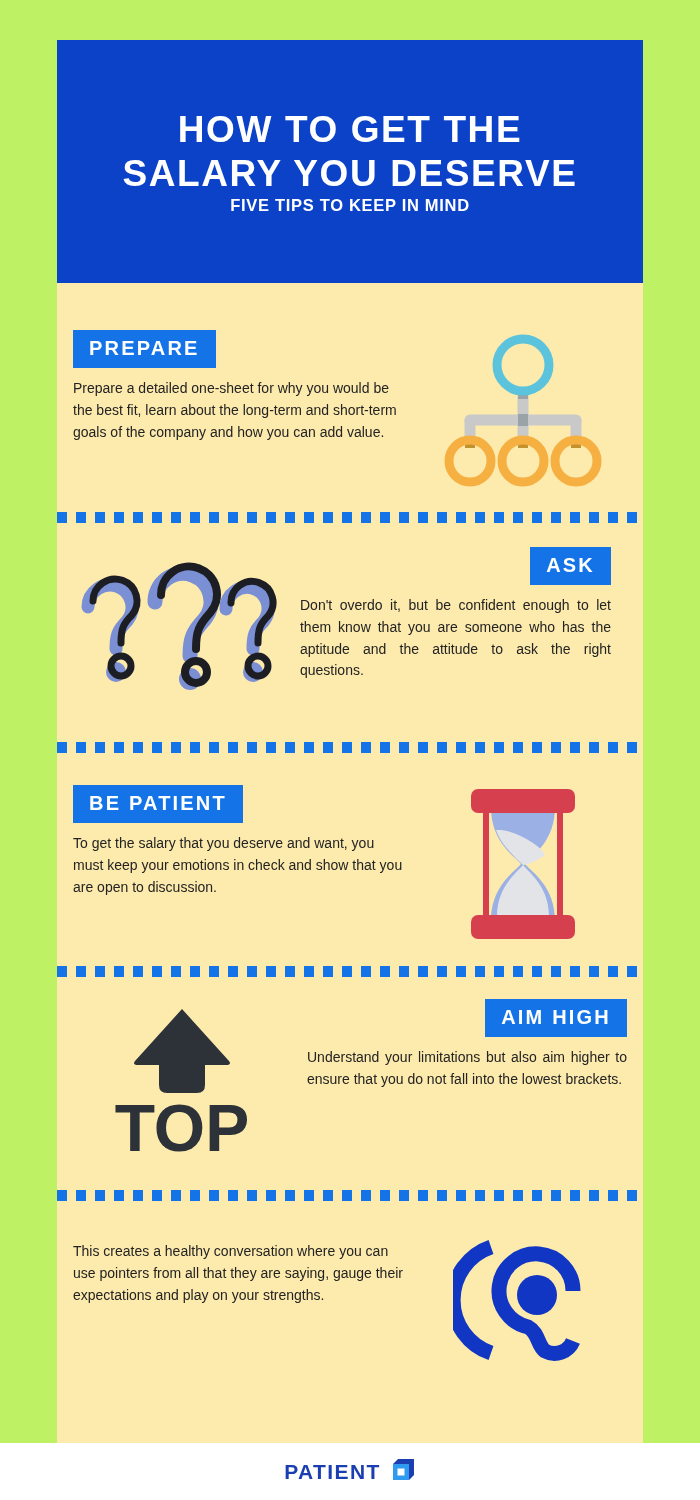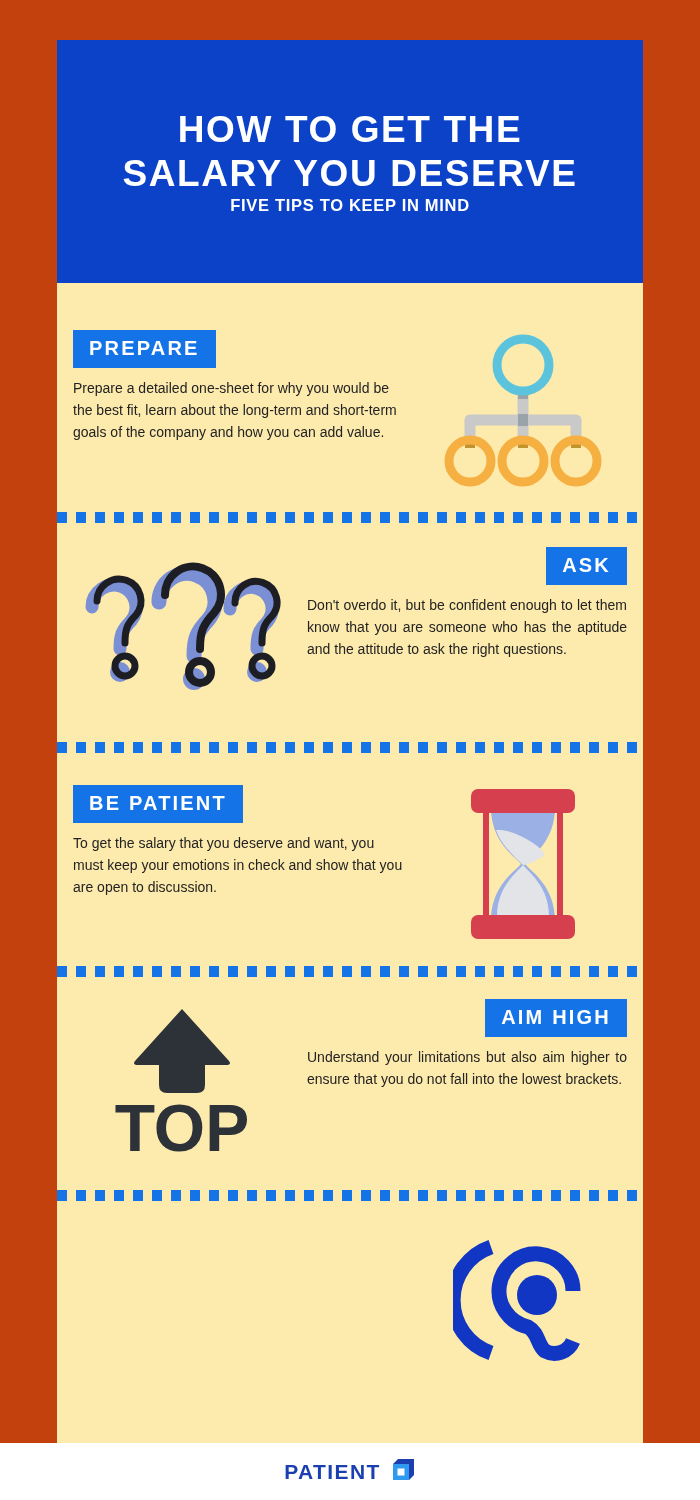--- a/index.html
+++ b/index.html
@@ -1,21 +1,21 @@
 <!DOCTYPE html>
 <html><head>
 <meta charset="utf-8">
 <style>
   html,body{margin:0;padding:0;background:#ffffff;}
   body{
     width:700px;height:1500px;overflow:hidden;
     font-family:"Liberation Sans", sans-serif;
     -webkit-font-smoothing:antialiased;
   }
-  .page{position:relative;width:700px;height:1500px;background:#c2410c;}
+  .page{position:relative;width:700px;height:1500px;background:#bef264;}
 
   
   .card{
     position:absolute;left:57px;top:40px;width:586px;height:1403px;
     background:#fdeaad;
   }
 
   
   .header{
     background:#0b42c8;width:100%;height:243px;
@@ -110,21 +110,21 @@
               <circle cx="85" cy="129" r="21" fill="none" stroke="#f6b042" stroke-width="9"></circle>
               <circle cx="138" cy="129" r="21" fill="none" stroke="#f6b042" stroke-width="9"></circle>
             </svg>
           </span>
         </div>
       </div>
     </div>
     <div class="divider"></div>
 
     <div class="section" style="height:219px;">
-      <div class="row" style="padding:24px 0 0 0;">
+      <div class="row" style="padding:24px 16px 0 0;">
         <div class="col-art" style="width:250px;padding-top:6px;">
           <span>
             <svg width="215" height="145" viewBox="0 0 215 145">
               <g fill="none" stroke-linecap="round">
 
                 <g transform="translate(-5,6)">
                   <path d="M22 48 A22 22 0 1 1 61 62 C52 71 50 76 50 90" stroke="#7b8fd4" stroke-width="13"></path>
                   <circle cx="50" cy="113" r="10" fill="#7b8fd4" stroke="none"></circle>
                 </g>
 
@@ -205,20 +205,21 @@
           <span class="chip">AIM HIGH</span>
           <p class="body-text just">Understand your limitations but also aim higher to ensure that you do not fall into the lowest brackets.</p>
         </div>
       </div>
     </div>
     <div class="divider"></div>
 
     <div class="section" style="height:217px;">
       <div class="row" style="padding:30px 0 0 0;">
         <div class="col-text" style="width:346px;padding-left:16px;">
+          <p class="body-text">This creates a healthy conversation where you can use pointers from all that they are saying, gauge their expectations and play on your strengths.</p>
         </div>
         <div class="col-art" style="width:240px;padding-top:2px;">
           <span>
             <svg width="140" height="140" viewBox="0 0 140 140">
               <g fill="none" stroke="#1136c4" stroke-width="15" stroke-linecap="butt">
 
                 <path d="M38 14 A56 56 0 0 0 38 120"></path>
 
                 <path d="M120 58 A37 37 0 1 0 75 94 C86 100 84 112 92 118
                          A20 20 0 0 0 120 108"></path>

